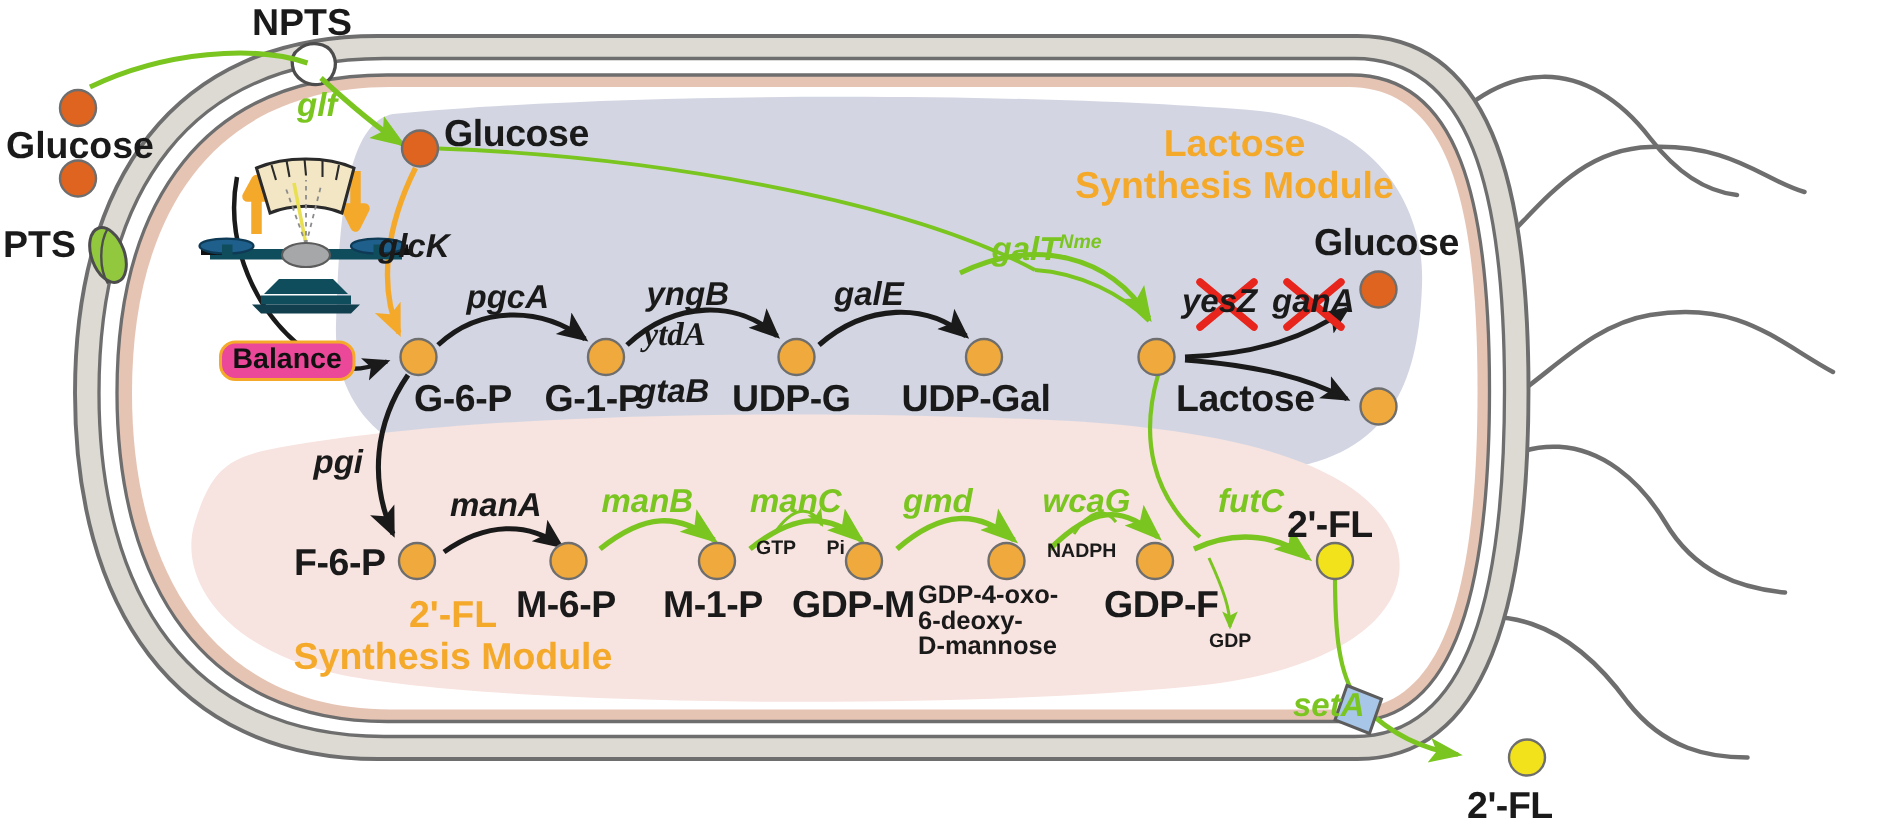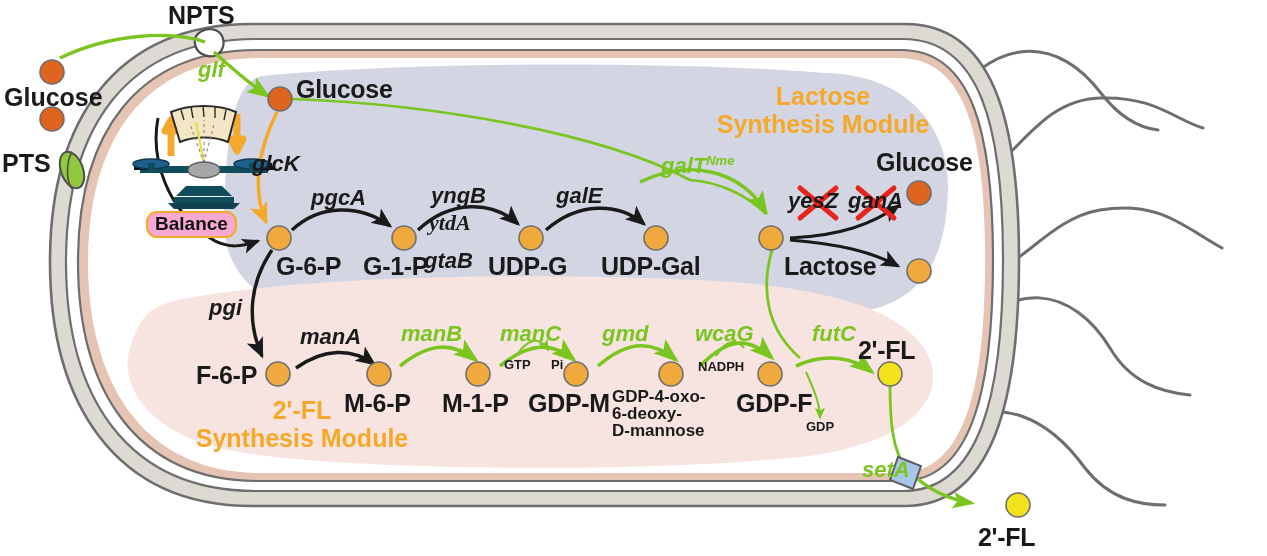--- a/index.html
+++ b/index.html
@@ -10,21 +10,21 @@
   .met{font-weight:bold;color:#1a1a1a;font-size:25px;letter-spacing:-0.3px;}
   .met-sm{font-weight:bold;color:#1a1a1a;font-size:17px;text-align:left;line-height:1.0;}
   .gene{font-style:italic;font-weight:bold;font-size:22px;color:#1a1a1a;}
   .gene.green{color:#7AC520;}
   .gene.ko{color:#1a1a1a;}
   .module{font-weight:bold;font-size:25px;color:#F5A92B;text-align:center;line-height:1.12;}
   .tiny{font-weight:bold;font-size:13px;color:#1a1a1a;}
   .transp{font-weight:bold;font-size:25px;color:#1a1a1a;}
   .sup{font-size:13px;font-style:italic;font-weight:bold;vertical-align:super;}
   .balancecap{position:absolute;font-weight:bold;font-size:19px;color:#111;
-     background:#f9a8d4;border:2.5px solid #F5A92B;border-radius:11px;padding:0px 7px 1px 7px;}
+     background:#ec4899;border:2.5px solid #F5A92B;border-radius:11px;padding:0px 7px 1px 7px;margin-top:16px;}
 </style>
 </head>
 <body>
 
 <div id="stage">
 
 <svg width="1267" height="556" viewBox="0 0 1267 556">
   <defs>
     <marker id="ab" markerWidth="7" markerHeight="7" refX="5.2" refY="3" orient="auto">
       <path d="M0,0.4 L6,3 L0,5.6 L1.4,3 Z" fill="#1A1A1A"></path>

